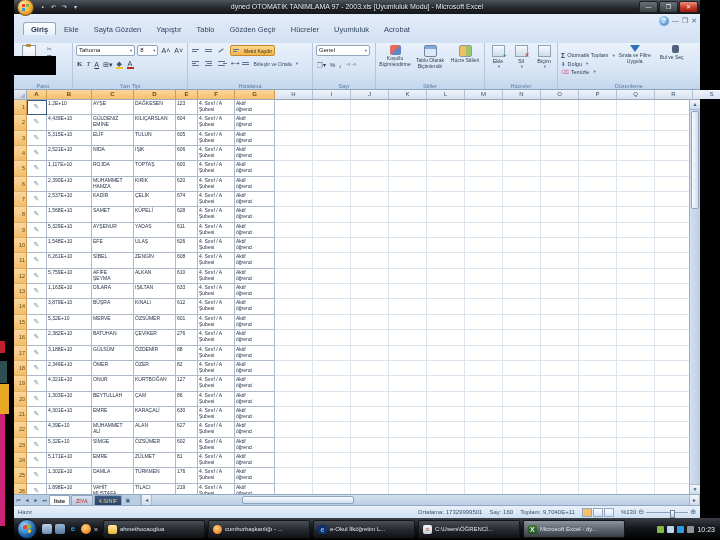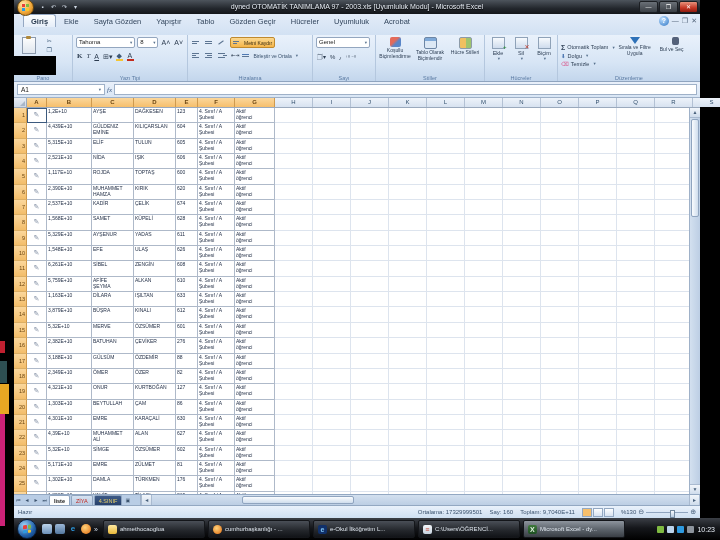--- a/index.html
+++ b/index.html
@@ -14,21 +14,21 @@
   .orb i{position:absolute;left:4px;top:4px;width:7px;height:7px;display:grid;grid-template-columns:3px 3px;grid-gap:1px;}
   .orb i b{width:3px;height:3px;}
   .qat{display:flex;align-items:center;gap:2px;margin-left:2px;}
   .qat .qbtn{width:9px;height:9px;font-size:6px;line-height:9px;text-align:center;color:#cfd8e4;}
   .title{position:absolute;left:0;right:0;text-align:center;color:#e8eef6;font-size:7px;line-height:14px;text-shadow:0 1px 1px #000;}
   .winbtns{position:absolute;right:2px;top:1px;display:flex;gap:1px;z-index:4;}
   .winbtns .wb{width:17px;height:10px;font-size:6px;line-height:10px;text-align:center;color:#fff;
                background:linear-gradient(#6a7077,#3a3f45);border:1px solid #1c1f23;border-radius:2px;}
   .winbtns .close{background:linear-gradient(#e8927c,#c43524 60%,#8f1d10);}
   
-  .tabstrip{height:21px;background:linear-gradient(#e3ecf8,#d2e1f3);display:flex;align-items:flex-start;position:relative;flex:0 0 auto;}
+  .tabstrip{height:29px;background:linear-gradient(#e3ecf8,#d2e1f3);display:flex;align-items:center;position:relative;flex:0 0 auto;}
   .rtab{font-size:7.5px;color:#34475e;padding:2px 7px 1px;margin-left:1px;border-radius:3px 3px 0 0;}
   .rtab.active{background:linear-gradient(#fdfeff,#e6eef9);border:1px solid #95a8c3;border-bottom:none;color:#1f3147;font-weight:bold;}
   .bookbtns{position:absolute;right:3px;top:2px;display:flex;align-items:center;gap:3px;}
   .helpcirc{width:10px;height:10px;border-radius:50%;background:radial-gradient(circle at 35% 30%,#bfe0ff,#2f76c4);
             color:#fff;font-size:7px;font-weight:bold;text-align:center;line-height:10px;}
   .bookbtns .sb{font-size:7px;color:#5a6b80;line-height:10px;}
   
   .ribbon{height:46px;background:linear-gradient(#e9f1fb,#d7e5f5 60%,#c3d6ec);display:flex;border-bottom:1px solid #8fa4bf;flex:0 0 auto;}
   .grp{position:relative;border-right:1px solid #b4c7de;padding:2px 3px 8px;display:flex;gap:3px;}
   .glabel{position:absolute;bottom:0;left:0;right:0;text-align:center;font-size:5.5px;color:#5a7aa2;}
@@ -335,28 +335,20 @@
         <span>Sırala ve Filtre Uygula</span>
       </div>
       <div class="edbig">
         <span class="binoc"></span>
         <span>Bul ve Seç</span>
       </div>
       <div class="glabel">Düzenleme</div>
     </div>
   </div>
 
-  <div class="fbar">
-    <div class="namebox">
-        <span>A1</span>
-        <span class="car">▾</span>
-      </div>
-    <span class="fxbtn">fx</span>
-    <div class="ffield"></div>
-  </div>
 
   <div class="colhdr" id="colhdr">
       <div class="ch corner" style="width: 13px;"></div>
       <div class="ch sel" style="width: 20px;">A</div>
       <div class="ch sel" style="width: 45px;">B</div>
       <div class="ch sel" style="width: 42px;">C</div>
       <div class="ch sel" style="width: 42px;">D</div>
       <div class="ch sel" style="width: 22px;">E</div>
       <div class="ch sel" style="width: 37px;">F</div>
       <div class="ch sel" style="width: 40px;">G</div>

